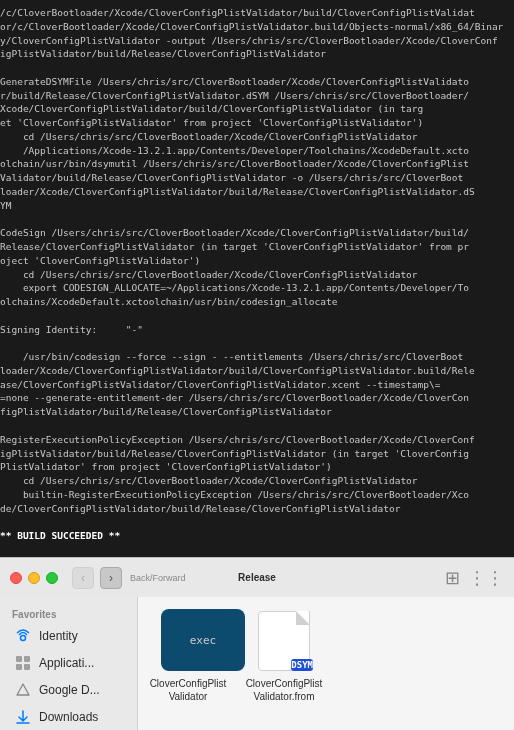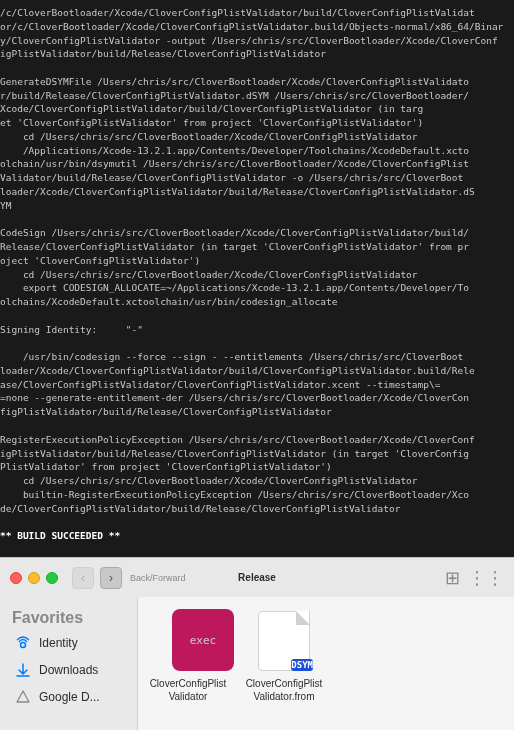--- a/index.html
+++ b/index.html
@@ -107,21 +107,21 @@
     #sidebar {
       width: 138px;
       height: 133px;
       background: #e9e9e9;
       border-right: 1px solid #d0d0d0;
       padding: 8px 0;
       overflow: hidden;
     }
 
     .sidebar-section-title {
-      font-size: 16px;
+      font-size: 10px;
       font-weight: 600;
       color: #888;
       padding: 4px 12px 2px;
       text-transform: capitalize;
     }
 
     .sidebar-item {
       display: flex;
       align-items: center;
       padding: 4px 10px;
@@ -175,22 +175,22 @@
       width: 62px;
       height: 62px;
       display: flex;
       align-items: center;
       justify-content: center;
       border-radius: 8px;
       position: relative;
     }
 
     .exec-icon {
-      background: #be185d;
-      width: 62px;
+      background: #0c4a6e;
+      width: 84px;
       height: 62px;
       border-radius: 8px;
       display: flex;
       align-items: center;
       justify-content: center;
       margin-left: 30px;
     }
 
     .exec-label {
       font-size: 11px;
@@ -327,35 +327,46 @@
       <span class="icon airdrop-icon">
         <svg width="16" height="16" viewBox="0 0 16 16">
           <circle cx="8" cy="10" r="2.5" fill="none" stroke="#007aff" stroke-width="1.5"></circle>
           <path d="M4 7 Q8 2 12 7" fill="none" stroke="#007aff" stroke-width="1.3"></path>
           <path d="M2 5 Q8 -1 14 5" fill="none" stroke="#007aff" stroke-width="1.3"></path>
         </svg>
       </span>
       <span class="label">Identity</span>
     </div>
     <div class="sidebar-item">
+      <span class="icon apps-icon">
+        <svg width="16" height="16" viewBox="0 0 16 16">
+          <rect x="1" y="1" width="6" height="6" rx="1" fill="#a0a0a0"></rect>
+          <rect x="9" y="1" width="6" height="6" rx="1" fill="#a0a0a0"></rect>
+          <rect x="1" y="9" width="6" height="6" rx="1" fill="#a0a0a0"></rect>
+          <rect x="9" y="9" width="6" height="6" rx="1" fill="#a0a0a0"></rect>
+        </svg>
+      </span>
+      <span class="label">Applicati...</span>
+    </div>
+    <div class="sidebar-item">
+      <span class="icon google-icon">
+        <svg width="16" height="16" viewBox="0 0 16 16">
+          <polygon points="8,2 14,13 2,13" fill="none" stroke="#888" stroke-width="1.3" stroke-linejoin="round"></polygon>
+        </svg>
+      </span>
+      <span class="label">Google D...</span>
+    </div>
+    <div class="sidebar-item">
       <span class="icon downloads-icon">
         <svg width="16" height="16" viewBox="0 0 16 16">
           <path d="M8 2 L8 11 M4 8 L8 12 L12 8" fill="none" stroke="#007aff" stroke-width="1.5" stroke-linecap="round" stroke-linejoin="round"></path>
           <line x1="2" y1="14" x2="14" y2="14" stroke="#007aff" stroke-width="1.5" stroke-linecap="round"></line>
         </svg>
       </span>
       <span class="label">Downloads</span>
-    </div>
-    <div class="sidebar-item">
-      <span class="icon google-icon">
-        <svg width="16" height="16" viewBox="0 0 16 16">
-          <polygon points="8,2 14,13 2,13" fill="none" stroke="#888" stroke-width="1.3" stroke-linejoin="round"></polygon>
-        </svg>
-      </span>
-      <span class="label">Google D...</span>
     </div>
   </div>
 
   <div id="main-content">
 
     <div class="file-item">
       <div class="file-icon exec-icon">
         <span class="exec-label">exec</span>
       </div>
       <div class="file-name">

